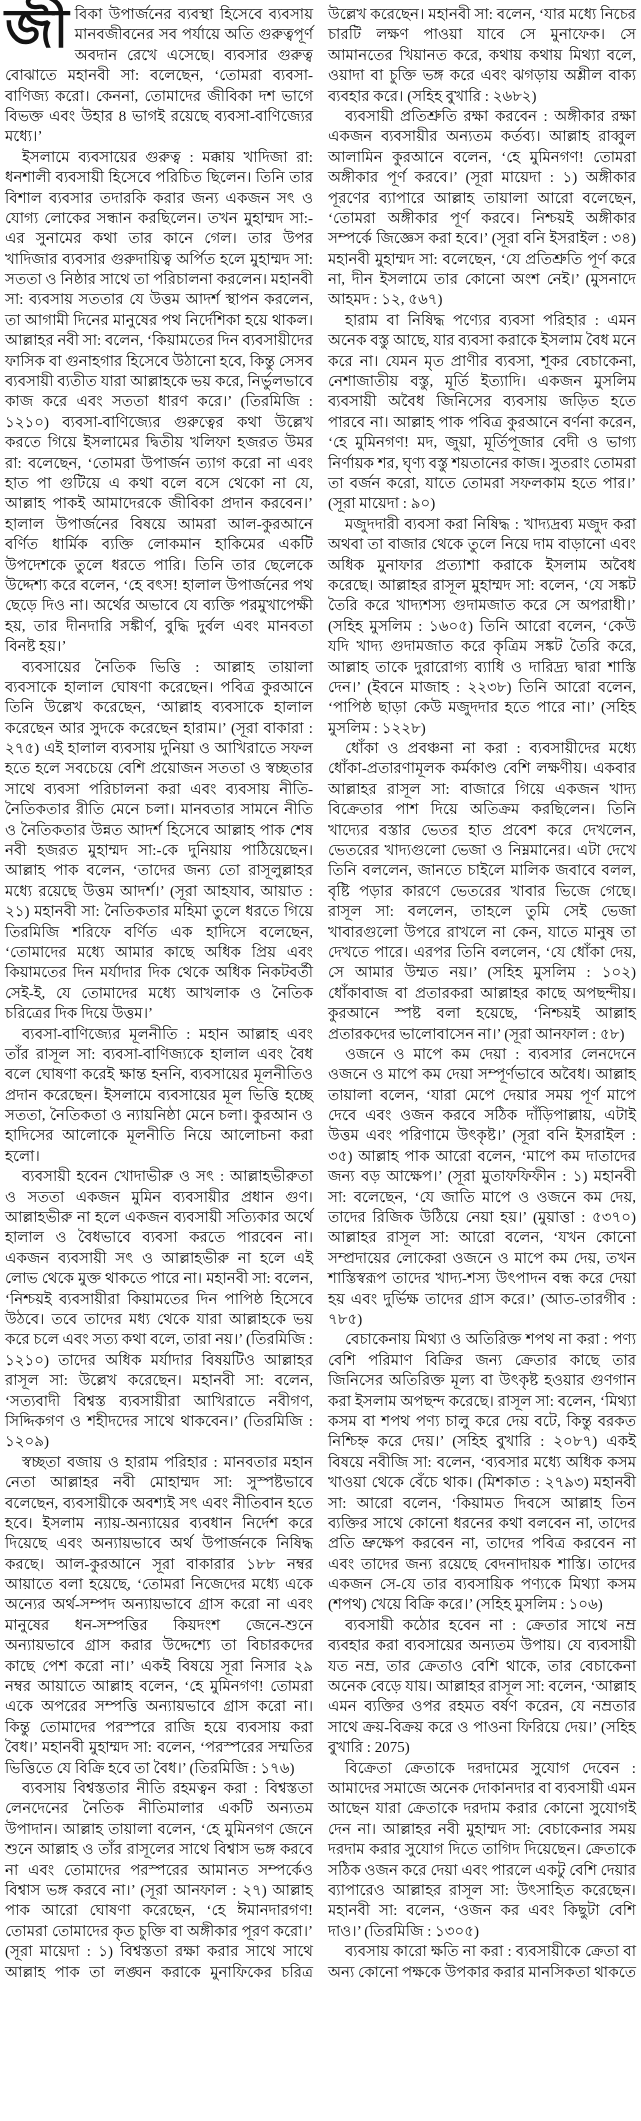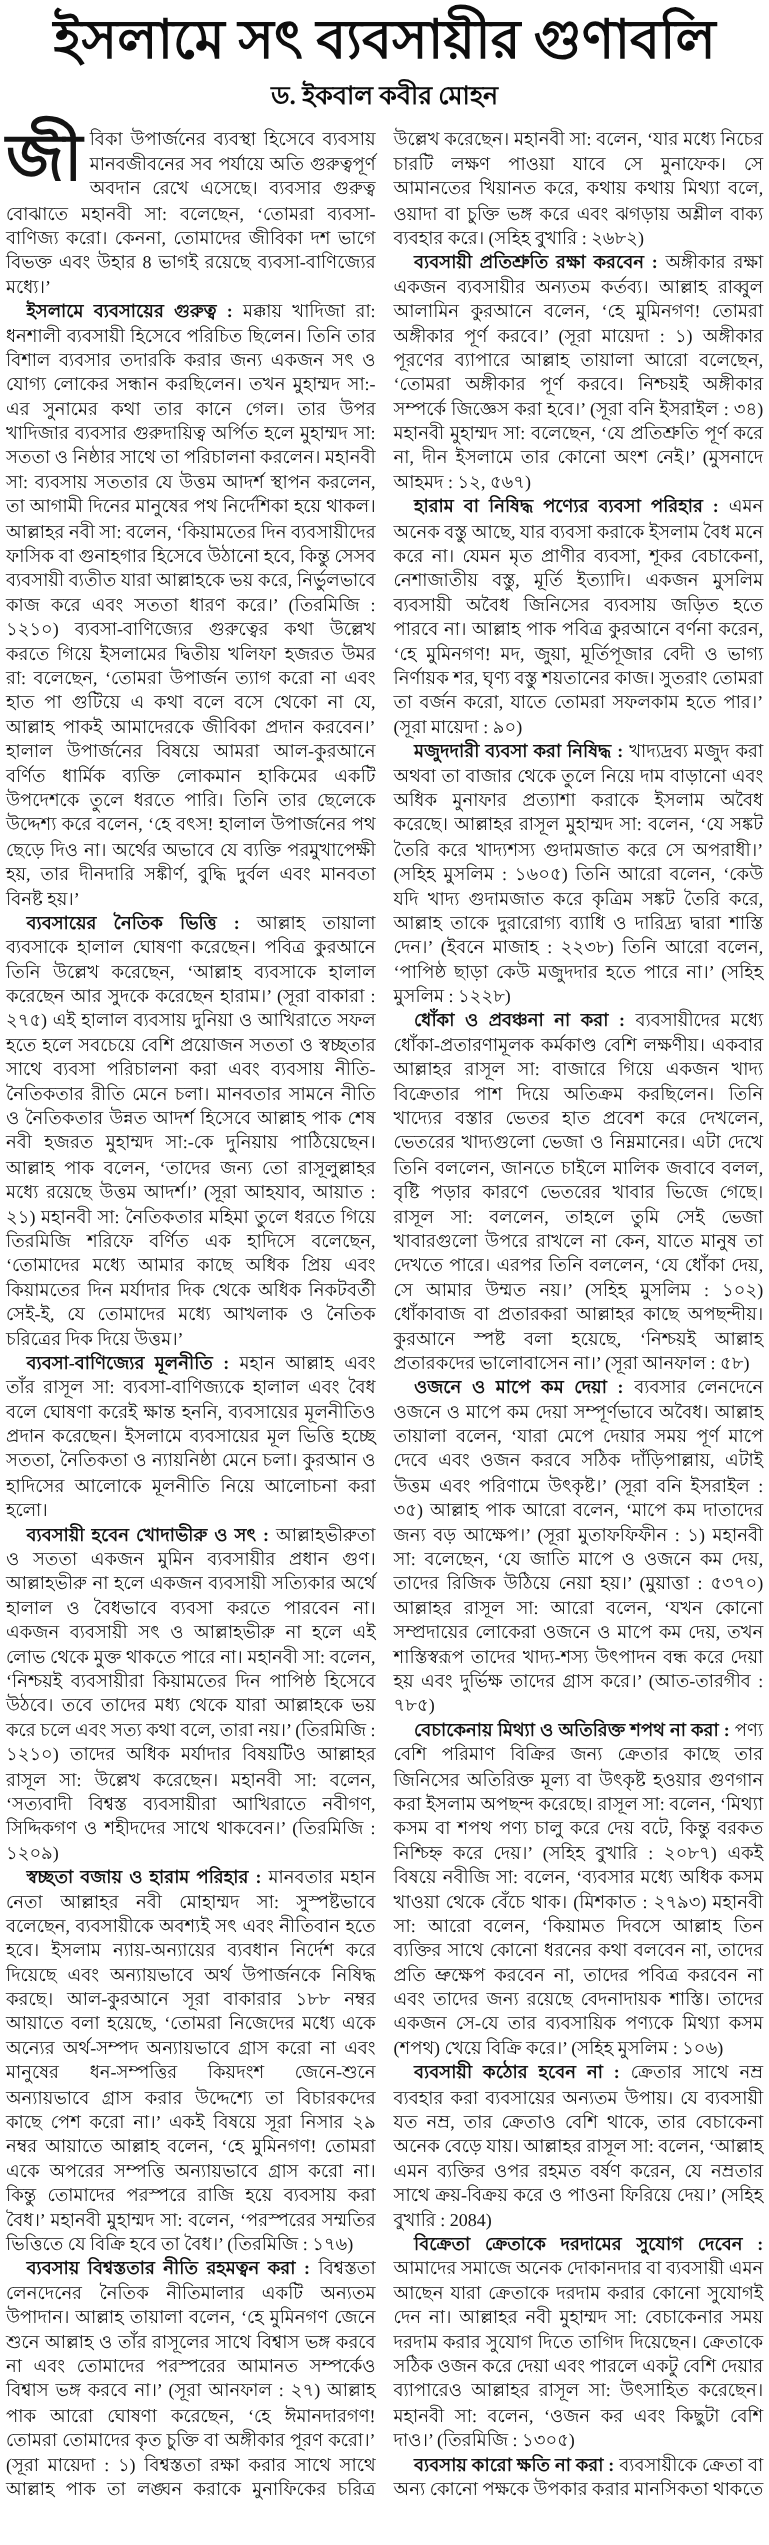--- a/index.html
+++ b/index.html
@@ -19,34 +19,30 @@
   .author {
     font-size: 21px; font-weight: 700; margin: 6px 0 8px 0; color: #0d0d0d;
   }
   .body-cols {
     column-count: 2; column-gap: 15px; column-fill: auto;
     height: 1992px;
     font-size: 15px; line-height: 1.36; text-align: justify;
   }
   p.para { margin: 0; text-indent: 17px; }
   p.first { text-indent: 0; }
-  .shead { font-weight: 700; }
+  .shead { font-weight: 400; }
   .dropcap {
     float: left; font-size: 54px; line-height: 44px; font-weight: 700;
     padding: 3px 6px 0 0;
   }
 </style>
 </head>
 <body>
 
 <div class="page">
-  <div class="masthead">
-    <h1 class="title">ইসলামে সৎ ব্যবসায়ীর গুণাবলি</h1>
-    <div class="author">ড. ইকবাল কবীর মোহন</div>
-  </div>
 
   <div class="body-cols">
     <p class="para first"><span class="dropcap">জী</span><span>বিকা উপার্জনের ব্যবস্থা হিসেবে ব্যবসায় মানবজীবনের সব পর্যায়ে অতি গুরুত্বপূর্ণ অবদান রেখে এসেছে। ব্যবসার গুরুত্ব বোঝাতে মহানবী সা: বলেছেন, ‘তোমরা ব্যবসা-বাণিজ্য করো। কেননা, তোমাদের জীবিকা দশ ভাগে বিভক্ত এবং উহার 8 ভাগই রয়েছে ব্যবসা-বাণিজ্যের মধ্যে।’</span></p>
 
     <p class="para"><b class="shead">ইসলামে ব্যবসায়ের গুরুত্ব :</b>
       <span>মক্কায় খাদিজা রা: ধনশালী ব্যবসায়ী হিসেবে পরিচিত ছিলেন। তিনি তার বিশাল ব্যবসার তদারকি করার জন্য একজন সৎ ও যোগ্য লোকের সন্ধান করছিলেন। তখন মুহাম্মদ সা:-এর সুনামের কথা তার কানে গেল। তার উপর খাদিজার ব্যবসার গুরুদায়িত্ব অর্পিত হলে মুহাম্মদ সা: সততা ও নিষ্ঠার সাথে তা পরিচালনা করলেন। মহানবী সা: ব্যবসায় সততার যে উত্তম আদর্শ স্থাপন করলেন, তা আগামী দিনের মানুষের পথ নির্দেশিকা হয়ে থাকল। আল্লাহর নবী সা: বলেন, ‘কিয়ামতের দিন ব্যবসায়ীদের ফাসিক বা গুনাহগার হিসেবে উঠানো হবে, কিন্তু সেসব ব্যবসায়ী ব্যতীত যারা আল্লাহকে ভয় করে, নির্ভুলভাবে কাজ করে এবং সততা ধারণ করে।’ (তিরমিজি : ১২১০) ব্যবসা-বাণিজ্যের গুরুত্বের কথা উল্লেখ করতে গিয়ে ইসলামের দ্বিতীয় খলিফা হজরত উমর রা: বলেছেন, ‘তোমরা উপার্জন ত্যাগ করো না এবং হাত পা গুটিয়ে এ কথা বলে বসে থেকো না যে, আল্লাহ পাকই আমাদেরকে জীবিকা প্রদান করবেন।’ হালাল উপার্জনের বিষয়ে আমরা আল-কুরআনে বর্ণিত ধার্মিক ব্যক্তি লোকমান হাকিমের একটি উপদেশকে তুলে ধরতে পারি। তিনি তার ছেলেকে উদ্দেশ্য করে বলেন, ‘হে বৎস! হালাল উপার্জনের পথ ছেড়ে দিও না। অর্থের অভাবে যে ব্যক্তি পরমুখাপেক্ষী হয়, তার দীনদারি সঙ্কীর্ণ, বুদ্ধি দুর্বল এবং মানবতা বিনষ্ট হয়।’</span></p>
 
     <p class="para"><b class="shead">ব্যবসায়ের নৈতিক ভিত্তি :</b>
       <span>আল্লাহ তায়ালা ব্যবসাকে হালাল ঘোষণা করেছেন। পবিত্র কুরআনে তিনি উল্লেখ করেছেন, ‘আল্লাহ ব্যবসাকে হালাল করেছেন আর সুদকে করেছেন হারাম।’ (সূরা বাকারা : ২৭৫) এই হালাল ব্যবসায় দুনিয়া ও আখিরাতে সফল হতে হলে সবচেয়ে বেশি প্রয়োজন সততা ও স্বচ্ছতার সাথে ব্যবসা পরিচালনা করা এবং ব্যবসায় নীতি-নৈতিকতার রীতি মেনে চলা। মানবতার সামনে নীতি ও নৈতিকতার উন্নত আদর্শ হিসেবে আল্লাহ পাক শেষ নবী হজরত মুহাম্মদ সা:-কে দুনিয়ায় পাঠিয়েছেন। আল্লাহ পাক বলেন, ‘তাদের জন্য তো রাসূলুল্লাহর মধ্যে রয়েছে উত্তম আদর্শ।’ (সূরা আহযাব, আয়াত : ২১) মহানবী সা: নৈতিকতার মহিমা তুলে ধরতে গিয়ে তিরমিজি শরিফে বর্ণিত এক হাদিসে বলেছেন, ‘তোমাদের মধ্যে আমার কাছে অধিক প্রিয় এবং কিয়ামতের দিন মর্যাদার দিক থেকে অধিক নিকটবর্তী সেই-ই, যে তোমাদের মধ্যে আখলাক ও নৈতিক চরিত্রের দিক দিয়ে উত্তম।’</span></p>
 
@@ -74,21 +70,21 @@
     <p class="para"><b class="shead">ধোঁকা ও প্রবঞ্চনা না করা :</b>
       <span>ব্যবসায়ীদের মধ্যে ধোঁকা-প্রতারণামূলক কর্মকাণ্ড বেশি লক্ষণীয়। একবার আল্লাহর রাসূল সা: বাজারে গিয়ে একজন খাদ্য বিক্রেতার পাশ দিয়ে অতিক্রম করছিলেন। তিনি খাদ্যের বস্তার ভেতর হাত প্রবেশ করে দেখলেন, ভেতরের খাদ্যগুলো ভেজা ও নিম্নমানের। এটা দেখে তিনি বললেন, জানতে চাইলে মালিক জবাবে বলল, বৃষ্টি পড়ার কারণে ভেতরের খাবার ভিজে গেছে। রাসূল সা: বললেন, তাহলে তুমি সেই ভেজা খাবারগুলো উপরে রাখলে না কেন, যাতে মানুষ তা দেখতে পারে। এরপর তিনি বললেন, ‘যে ধোঁকা দেয়, সে আমার উম্মত নয়।’ (সহিহ মুসলিম : ১০২) ধোঁকাবাজ বা প্রতারকরা আল্লাহর কাছে অপছন্দীয়। কুরআনে স্পষ্ট বলা হয়েছে, ‘নিশ্চয়ই আল্লাহ প্রতারকদের ভালোবাসেন না।’ (সূরা আনফাল : ৫৮)</span></p>
 
     <p class="para"><b class="shead">ওজনে ও মাপে কম দেয়া :</b>
       <span>ব্যবসার লেনদেনে ওজনে ও মাপে কম দেয়া সম্পূর্ণভাবে অবৈধ। আল্লাহ তায়ালা বলেন, ‘যারা মেপে দেয়ার সময় পূর্ণ মাপে দেবে এবং ওজন করবে সঠিক দাঁড়িপাল্লায়, এটাই উত্তম এবং পরিণামে উৎকৃষ্ট।’ (সূরা বনি ইসরাইল : ৩৫) আল্লাহ পাক আরো বলেন, ‘মাপে কম দাতাদের জন্য বড় আক্ষেপ।’ (সূরা মুতাফফিফীন : ১) মহানবী সা: বলেছেন, ‘যে জাতি মাপে ও ওজনে কম দেয়, তাদের রিজিক উঠিয়ে নেয়া হয়।’ (মুয়াত্তা : ৫৩৭০) আল্লাহর রাসূল সা: আরো বলেন, ‘যখন কোনো সম্প্রদায়ের লোকেরা ওজনে ও মাপে কম দেয়, তখন শাস্তিস্বরূপ তাদের খাদ্য-শস্য উৎপাদন বন্ধ করে দেয়া হয় এবং দুর্ভিক্ষ তাদের গ্রাস করে।’ (আত-তারগীব : ৭৮৫)</span></p>
 
     <p class="para"><b class="shead">বেচাকেনায় মিথ্যা ও অতিরিক্ত শপথ না করা :</b>
       <span>পণ্য বেশি পরিমাণ বিক্রির জন্য ক্রেতার কাছে তার জিনিসের অতিরিক্ত মূল্য বা উৎকৃষ্ট হওয়ার গুণগান করা ইসলাম অপছন্দ করেছে। রাসূল সা: বলেন, ‘মিথ্যা কসম বা শপথ পণ্য চালু করে দেয় বটে, কিন্তু বরকত নিশ্চিহ্ন করে দেয়।’ (সহিহ বুখারি : ২০৮৭) একই বিষয়ে নবীজি সা: বলেন, ‘ব্যবসার মধ্যে অধিক কসম খাওয়া থেকে বেঁচে থাক। (মিশকাত : ২৭৯৩) মহানবী সা: আরো বলেন, ‘কিয়ামত দিবসে আল্লাহ তিন ব্যক্তির সাথে কোনো ধরনের কথা বলবেন না, তাদের প্রতি ভ্রুক্ষেপ করবেন না, তাদের পবিত্র করবেন না এবং তাদের জন্য রয়েছে বেদনাদায়ক শাস্তি। তাদের একজন সে-যে তার ব্যবসায়িক পণ্যকে মিথ্যা কসম (শপথ) খেয়ে বিক্রি করে।’ (সহিহ মুসলিম : ১০৬)</span></p>
 
     <p class="para"><b class="shead">ব্যবসায়ী কঠোর হবেন না :</b>
-      <span>ক্রেতার সাথে নম্র ব্যবহার করা ব্যবসায়ের অন্যতম উপায়। যে ব্যবসায়ী যত নম্র, তার ক্রেতাও বেশি থাকে, তার বেচাকেনা অনেক বেড়ে যায়। আল্লাহর রাসূল সা: বলেন, ‘আল্লাহ এমন ব্যক্তির ওপর রহমত বর্ষণ করেন, যে নম্রতার সাথে ক্রয়-বিক্রয় করে ও পাওনা ফিরিয়ে দেয়।’ (সহিহ বুখারি : 2084)</span></p>
+      <span>ক্রেতার সাথে নম্র ব্যবহার করা ব্যবসায়ের অন্যতম উপায়। যে ব্যবসায়ী যত নম্র, তার ক্রেতাও বেশি থাকে, তার বেচাকেনা অনেক বেড়ে যায়। আল্লাহর রাসূল সা: বলেন, ‘আল্লাহ এমন ব্যক্তির ওপর রহমত বর্ষণ করেন, যে নম্রতার সাথে ক্রয়-বিক্রয় করে ও পাওনা ফিরিয়ে দেয়।’ (সহিহ বুখারি : 2075)</span></p>
 
     <p class="para"><b class="shead">বিক্রেতা ক্রেতাকে দরদামের সুযোগ দেবেন :</b>
       <span>আমাদের সমাজে অনেক দোকানদার বা ব্যবসায়ী এমন আছেন যারা ক্রেতাকে দরদাম করার কোনো সুযোগই দেন না। আল্লাহর নবী মুহাম্মদ সা: বেচাকেনার সময় দরদাম করার সুযোগ দিতে তাগিদ দিয়েছেন। ক্রেতাকে সঠিক ওজন করে দেয়া এবং পারলে একটু বেশি দেয়ার ব্যাপারেও আল্লাহর রাসূল সা: উৎসাহিত করেছেন। মহানবী সা: বলেন, ‘ওজন কর এবং কিছুটা বেশি দাও।’ (তিরমিজি : ১৩০৫)</span></p>
 
     <p class="para"><b class="shead">ব্যবসায় কারো ক্ষতি না করা :</b>
       <span>ব্যবসায়ীকে ক্রেতা বা অন্য কোনো পক্ষকে উপকার করার মানসিকতা থাকতে হবে। কারো ক্ষতি যাতে না হয় সেদিকে ব্যবসায়ী বা বিক্রেতাকে খেয়াল রাখতে হবে। আল্লাহর রাসূল সা: বলেছেন, ‘নিজে ক্ষতিগ্রস্ত হওয়া এবং অন্যের ক্ষতি করা কোনোটাই উচিত নয়।’ (ইবনে মাজাহ : ২৩৪১)</span></p>
 
   </div>
 </div>
 

